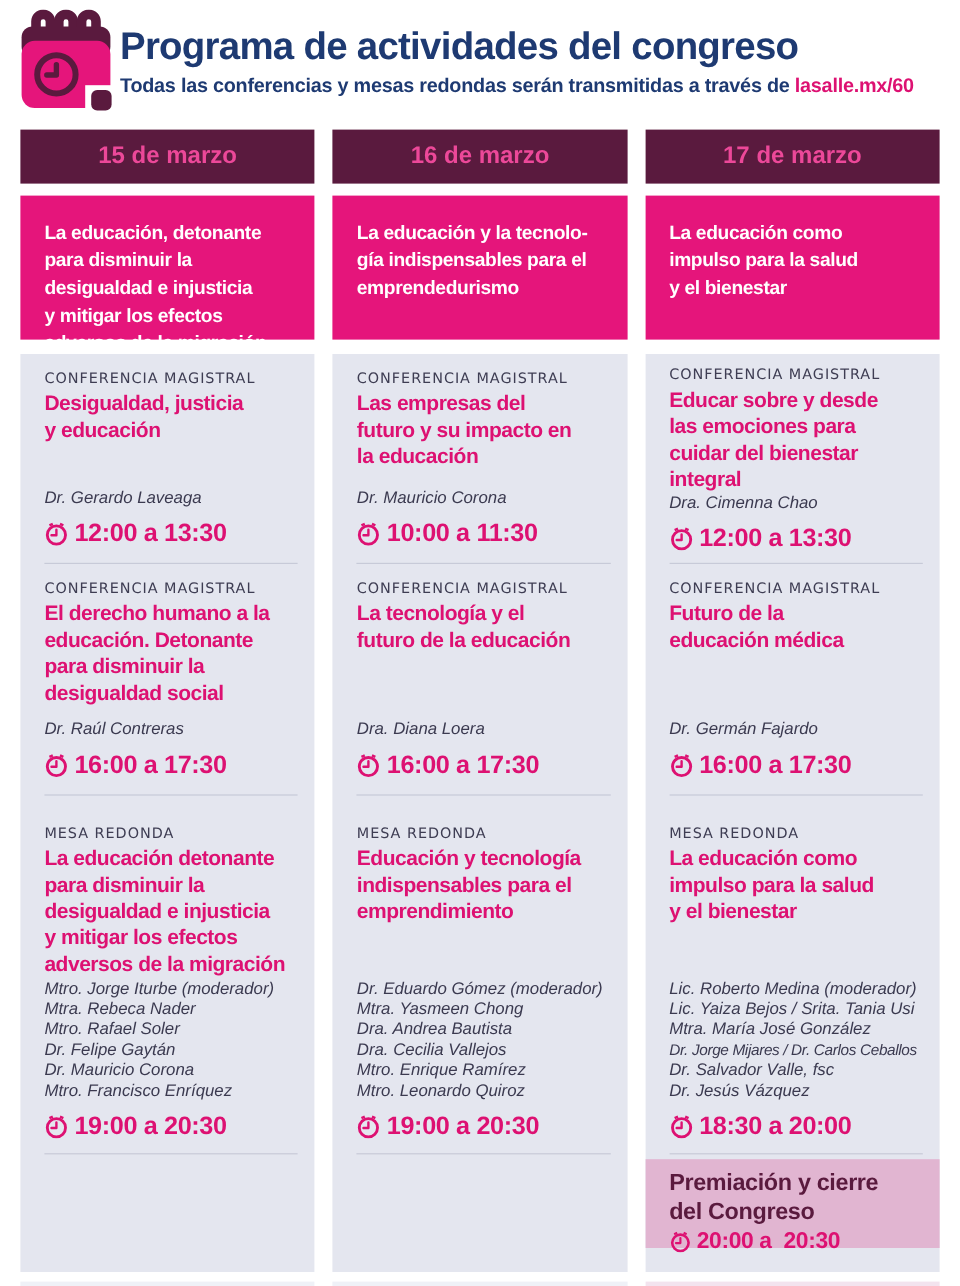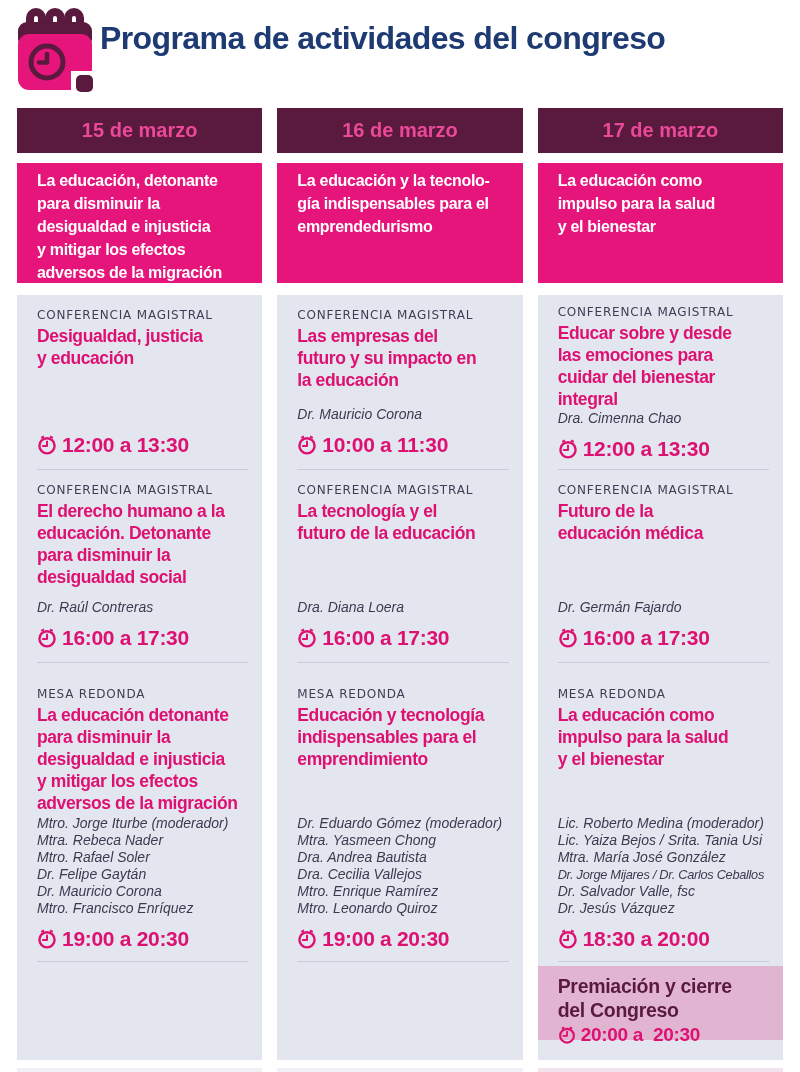--- a/index.html
+++ b/index.html
@@ -18,21 +18,21 @@
   .title{font-size:32px;font-weight:bold;color:var(--navy);letter-spacing:-0.6px;line-height:36px;}
   .subtitle{margin-top:7px;font-size:16.5px;font-weight:bold;color:var(--navy);letter-spacing:-0.2px;}
   .subtitle .link{color:var(--pink-text);text-decoration:none;}
 
   
   .cols{display:grid;grid-template-columns:repeat(3,1fr);gap:15px;padding:0 17px;}
   .col{display:flex;flex-direction:column;}
   .datebar{height:45px;background:var(--maroon);color:#ec4899;font-size:20px;font-weight:bold;
            display:flex;align-items:center;justify-content:center;}
   .theme{margin-top:10px;height:120px;background:var(--pink);color:#fff;font-weight:bold;
-         font-size:16px;letter-spacing:-0.3px;line-height:23px;padding:6px 10px 0 20px;white-space:pre-line;}
+         font-size:16px;letter-spacing:-0.3px;line-height:23px;padding:20px 10px 0 20px;white-space:pre-line;}
   .colbody{margin-top:12px;height:765px;background:var(--lav);display:flex;flex-direction:column;}
 
   .session{display:flex;flex-direction:column;padding:13px 8px 12px 20px;justify-content:center;}
   .s1{height:174px;} .s2{height:192px;} .s3{height:298px;padding-top:24px;padding-bottom:10px;}
   .divider{height:1px;background:var(--divider);margin:0 14px 0 20px;flex:none;}
   .kind{font-family:"DejaVu Sans",sans-serif;font-size:12px;letter-spacing:0.8px;color:var(--slate);margin-bottom:3px;}
   .s-title{color:var(--pink-text);font-weight:bold;font-size:17.5px;letter-spacing:-0.4px;line-height:22px;white-space:pre-line;}
   .spacer{flex:1;}
   .speakers{display:flex;flex-direction:column;}
   .speaker{font-style:italic;color:var(--speaker);font-size:14px;line-height:17px;white-space:nowrap;}
@@ -63,38 +63,42 @@
       <path d="M54 18 v-8 a6 6 0 0 1 12 0 v8" fill="none" stroke="#5a1a3e" stroke-width="8" stroke-linecap="round"></path>
       <rect x="4" y="14" width="74" height="26" rx="9" fill="#5a1a3e"></rect>
       <rect x="4" y="26" width="74" height="56" rx="11" fill="#e5157b"></rect>
       <rect x="57" y="63" width="25" height="23" fill="#ffffff"></rect>
       <rect x="62" y="67" width="17" height="17" rx="5" fill="#5a1a3e"></rect>
       <circle cx="33" cy="54" r="16" fill="none" stroke="#5a1a3e" stroke-width="5"></circle>
       <path d="M33 46 v8.5 h-8" fill="none" stroke="#5a1a3e" stroke-width="4.5" stroke-linecap="round" stroke-linejoin="round"></path>
     </svg>
     <div class="h-text">
       <div class="title">Programa de actividades del congreso</div>
+      <div class="subtitle"><span>Todas las conferencias y mesas redondas serán transmitidas a través de </span><a class="link" href="#">lasalle.mx/60</a></div>
     </div>
   </div>
 
   <div class="cols">
 
     <div class="col">
       <div class="datebar">15 de marzo</div>
       <div class="theme">La educación, detonante
 para disminuir la
 desigualdad e injusticia
 y mitigar los efectos
 adversos de la migración</div>
       <div class="colbody">
         <div class="session s1">
           <div class="kind">CONFERENCIA MAGISTRAL</div>
           <div class="s-title">Desigualdad, justicia
 y educación</div>
           <div class="spacer"></div>
+          <div class="speakers">
+              <div class="speaker">Dr. Gerardo Laveaga</div>
+            </div>
           <div class="time">
             <svg class="clk" viewBox="0 0 20 20">
                 <path d="M4.2 2.8 7 1.5 M15.8 2.8 13 1.5" stroke="currentColor" stroke-width="2"></path>
                 <circle cx="10" cy="10.8" r="7.6" fill="none" stroke="currentColor" stroke-width="2.4"></circle>
                 <path d="M10 6.4v4.6H5.9" fill="none" stroke="currentColor" stroke-width="2" stroke-linecap="round" stroke-linejoin="round"></path>
               </svg>
             <span class="t-text">12:00 a 13:30</span>
           </div>
         </div>
         <div class="divider"></div>

